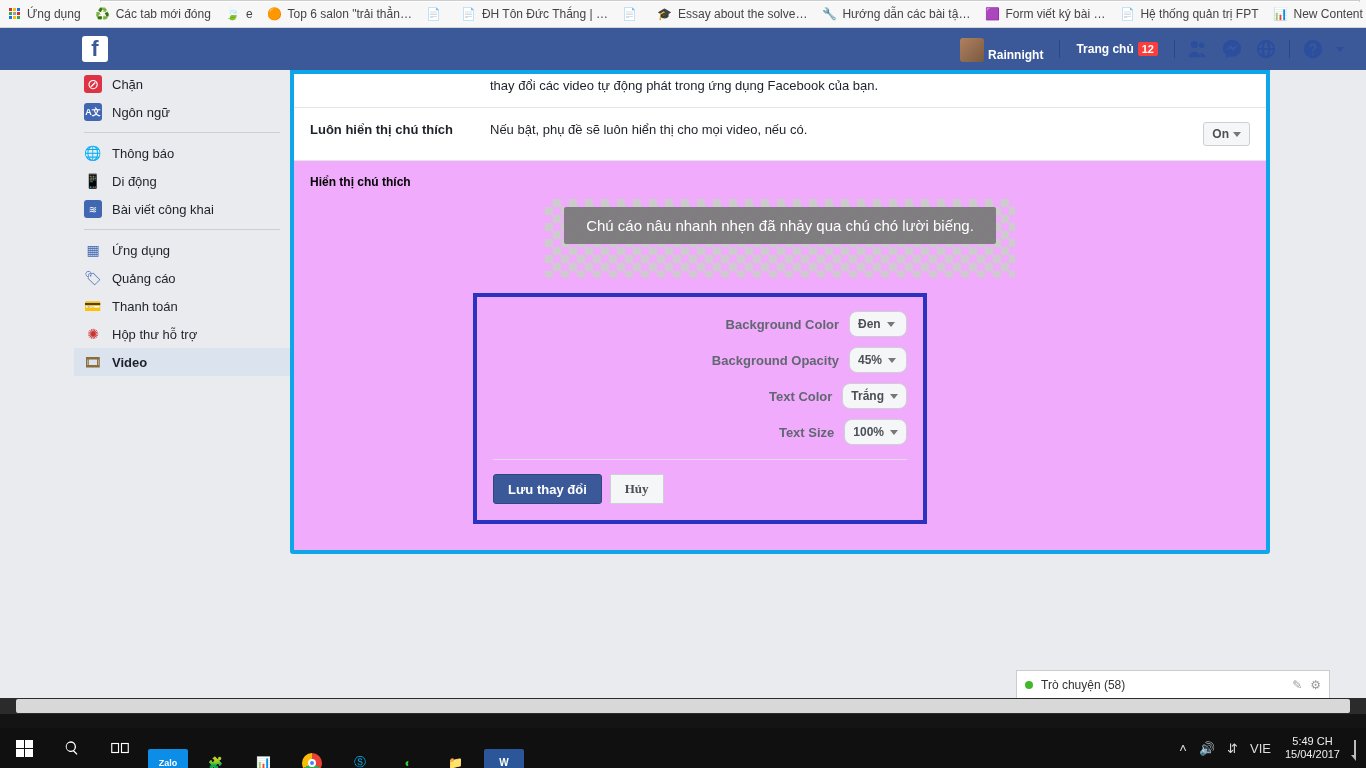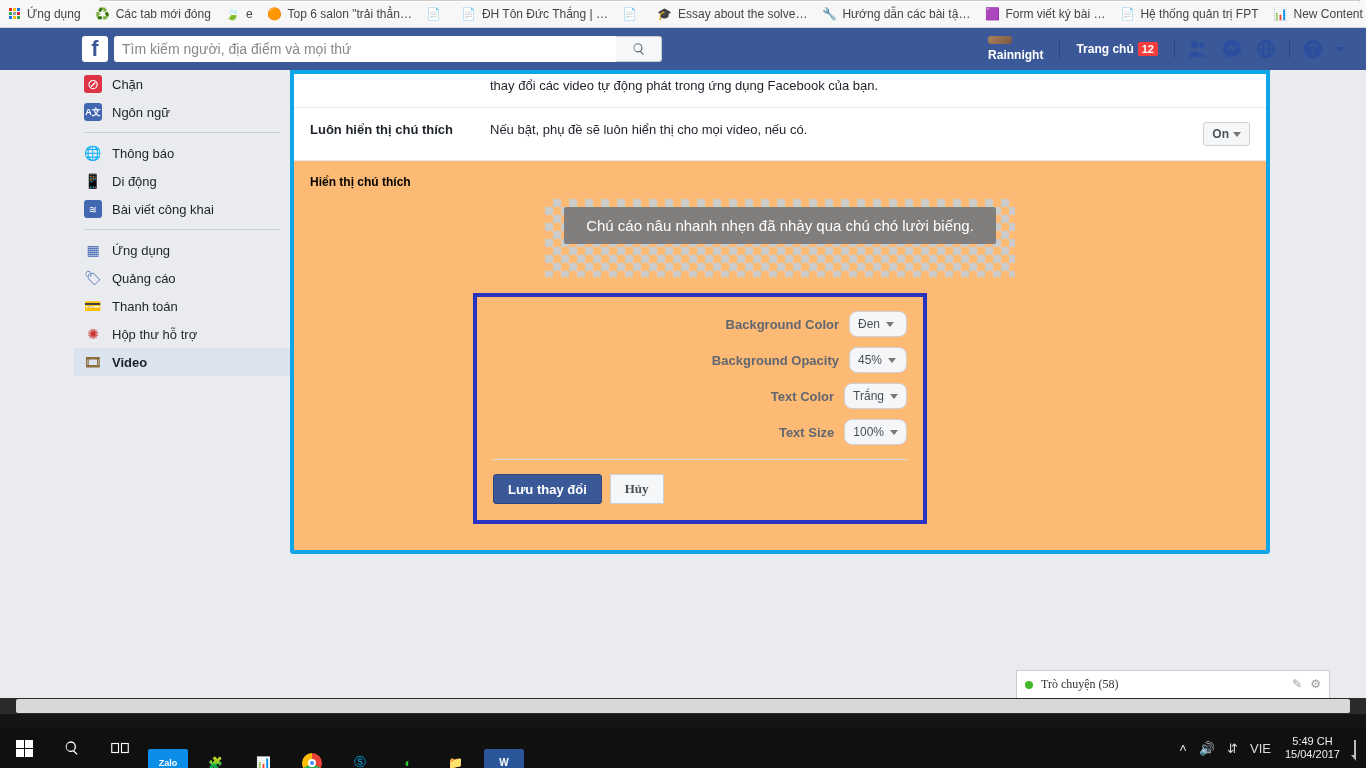--- a/index.html
+++ b/index.html
@@ -28,21 +28,21 @@
   .fb-logo { width:26px; height:26px; background:#fff; color:#3b5998; font-weight:bold; font-size:22px;
              border-radius:3px; display:flex; align-items:flex-end; justify-content:center; margin-right:6px;}
   .search-wrap { display:flex; align-items:center; }
   .search-input { width:502px; height:26px; background:#fff; border:none; border-radius:3px 0 0 3px;
                   padding:0 8px; font-size:14px; color:#333; }
   .search-input::placeholder{color:#888;}
   .search-btn { width:46px; height:26px; background:#f6f7f9; border:1px solid #ccc; border-left:none;
                 border-radius:0 3px 3px 0; display:flex; align-items:center; justify-content:center; cursor:pointer;}
   .search-btn svg{width:14px;height:14px;fill:#606770;}
   .fb-right { margin-left:auto; display:flex; align-items:center; gap:0; }
-  .profile-chip{display:flex;align-items:flex-start;gap:4px;padding:0 10px;font-weight:bold;cursor:pointer;height:26px;border-radius:3px;flex-direction:column;}
+  .profile-chip{display:flex;align-items:flex-end;gap:4px;padding:0 10px;font-weight:bold;cursor:pointer;height:26px;border-radius:3px;}
   .avatar{width:24px;height:24px;border-radius:3px;background:linear-gradient(135deg,#b08060,#7a5a40);}
   .home-chip{display:flex;align-items:center;gap:4px;padding:0 10px;font-weight:bold;cursor:pointer;}
   .badge{background:#fa3e3e;color:#fff;padding:1px 4px;border-radius:2px;font-size:11px;}
   .divider{width:1px;height:18px;background:#2d477e;margin:0 6px;}
   .hicon{width:22px;height:22px;fill:#1f3871;filter:brightness(1.4);cursor:pointer;}
   .hicon-wrap{padding:0 6px;display:flex;align-items:center;}
   .caret{width:0;height:0;border-left:4px solid transparent;border-right:4px solid transparent;border-top:5px solid #1f3871;filter:brightness(1.4);}
 
   
   .content { flex:1; display:flex; justify-content:flex-start; padding-left:74px; position:relative;}
@@ -70,30 +70,30 @@
       linear-gradient(45deg,transparent 75%,#ccc 75%),
       linear-gradient(-45deg,transparent 75%,#ccc 75%);
     background-size:16px 16px;
     background-position:0 0,0 8px,8px -8px,-8px 0;
     display:flex;align-items:flex-start;justify-content:center;padding:8px;}
   .caption-box{background:rgba(120,120,120,0.93);color:#fff;font-size:15px;padding:10px 22px;text-align:center;border-radius:2px;}
 
   .blue-box{border:4px solid #2a32c0;margin:0 auto;padding:14px 16px 16px;width:454px;position:relative;left:-80px;}
   .opt-row{display:flex;align-items:center;margin-bottom:10px;}
   .opt-label{flex:1;text-align:right;font-weight:bold;color:#616770;padding-right:10px;font-size:13px;}
-  .opt-sel{border:1px solid #ccd0d5;background:#f5f6f7;padding:5px 8px;border-radius:8px;font-weight:normal;
+  .opt-sel{border:1px solid #ccd0d5;background:#f5f6f7;padding:5px 8px;border-radius:8px;font-weight:bold;
            display:inline-flex;align-items:center;gap:6px;cursor:pointer;color:#4b4f56;min-width:58px;font-size:12px;}
   .opt-sel .tri{width:0;height:0;border-left:4px solid transparent;border-right:4px solid transparent;border-top:5px solid #777;}
   .opt-actions{border-top:1px solid #dddfe2;margin-top:14px;padding-top:14px;display:flex;gap:8px;}
   .btn-primary{background:#3b5998;color:#fff;border:1px solid #2d477e;padding:6px 14px;border-radius:3px;font-weight:bold;cursor:pointer;font-size:13px;}
   .btn-secondary{background:#f5f6f7;color:#4b4f56;border:1px solid #ccd0d5;padding:6px 14px;border-radius:0;font-weight:bold;cursor:pointer;font-size:13px;font-family:Liberation Serif, serif;}
 
   
   .chat-dock{position:absolute;right:36px;bottom:0;width:314px;height:28px;background:#fff;border:1px solid #ccc;border-bottom:none;
-             display:flex;align-items:center;padding:0 8px;font-size:12px;color:#333;cursor:pointer;font-family:Liberation Serif, serif;}
+             display:flex;align-items:center;padding:0 8px;font-size:12px;color:#333;cursor:pointer;}
   .chat-dock .dot{width:8px;height:8px;border-radius:50%;background:#42b72a;margin-right:8px;}
   .chat-dock .icons{margin-left:auto;display:flex;gap:8px;color:#999;}
 
   
   .hscroll{height:16px;background:#2b2b2b;display:flex;align-items:center;}
   .hscroll .track{flex:1;height:14px;background:#d8d8d8;margin:0 16px;border-radius:2px;}
 
   
   .dark-gap{height:14px;background:#141414;}
 
@@ -175,28 +175,20 @@
   <div class="bm-item">
       <span class="bm-ico">📊</span>
       <span>New Content Work 20…</span>
     </div>
 </div>
 
 <div class="main">
 
   <div class="fb-bar">
     <div class="fb-logo">f</div>
-    <div class="search-wrap">
-      <input class="search-input" placeholder="Tìm kiếm người, địa điểm và mọi thứ" style="">
-      <div class="search-btn">
-        <svg viewBox="0 0 24 24">
-            <path d="M10 2a8 8 0 015.3 13.9l5 5-1.4 1.4-5-5A8 8 0 1110 2zm0 2a6 6 0 100 12 6 6 0 000-12z"></path>
-          </svg>
-      </div>
-    </div>
     <div class="fb-right">
       <div class="profile-chip">
         <span class="avatar"></span>
         <span>Rainnight</span>
       </div>
       <div class="divider"></div>
       <div class="home-chip">
         <span>Trang chủ</span>
         <span class="badge">12</span>
       </div>
@@ -288,21 +280,21 @@
           <div class="row-label">Luôn hiển thị chú thích</div>
           <div class="row-body">Nếu bật, phụ đề sẽ luôn hiển thị cho mọi video, nếu có.</div>
           <div class="row-ctrl">
             <div class="toggle">
               <span>On</span>
               <span class="tri"></span>
             </div>
           </div>
         </div>
 
-        <div class="row" style="background:#fdba74;display:block;padding:14px 16px 26px;">
+        <div class="row" style="background:#f0abfc;display:block;padding:14px 16px 26px;">
           <div style="font-weight:bold;margin-bottom:10px;">Hiển thị chú thích</div>
 
           <div class="preview-outer">
             <div class="checker">
               <div class="caption-box">Chú cáo nâu nhanh nhẹn đã nhảy qua chú chó lười biếng.</div>
             </div>
           </div>
 
           <div class="blue-box">
             <div class="opt-row">

